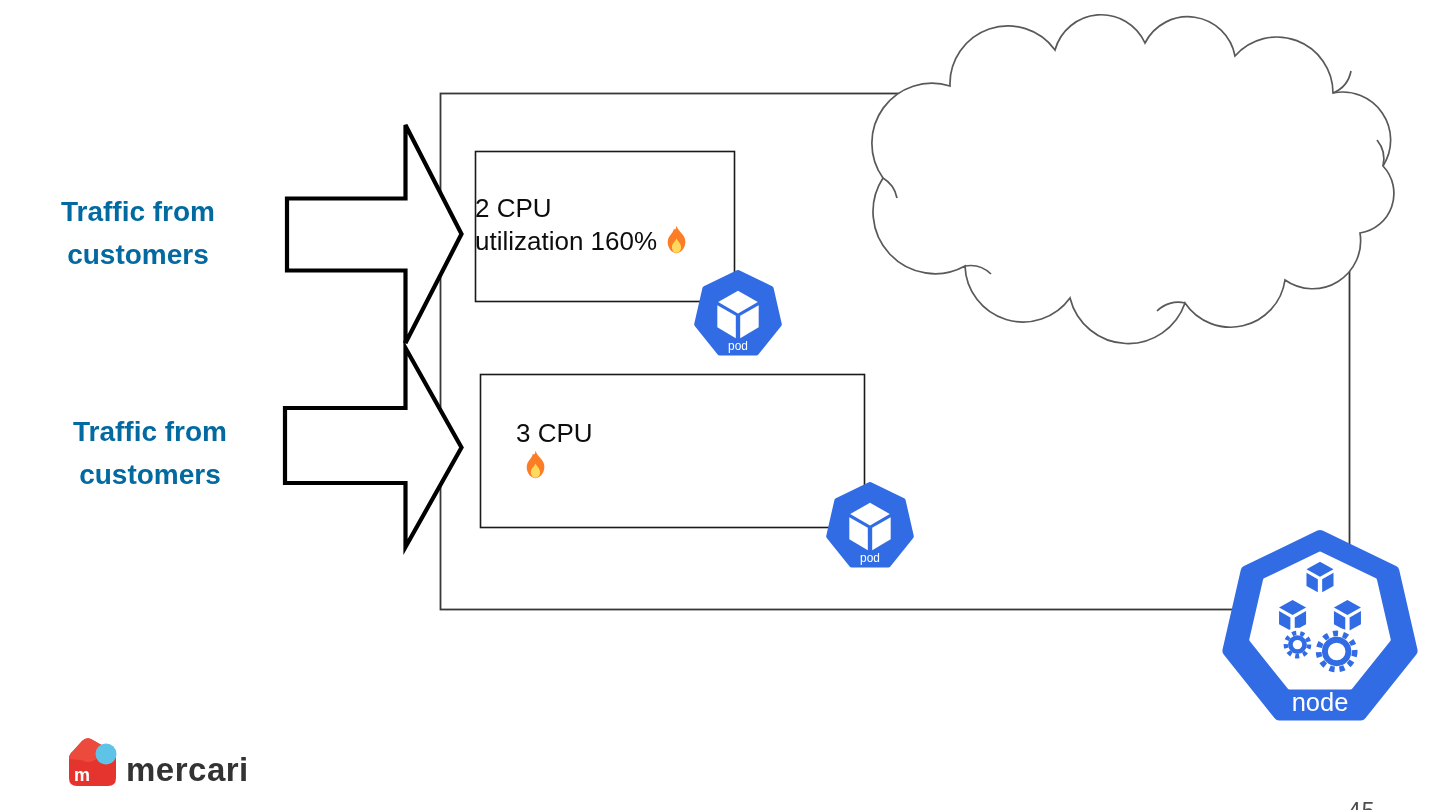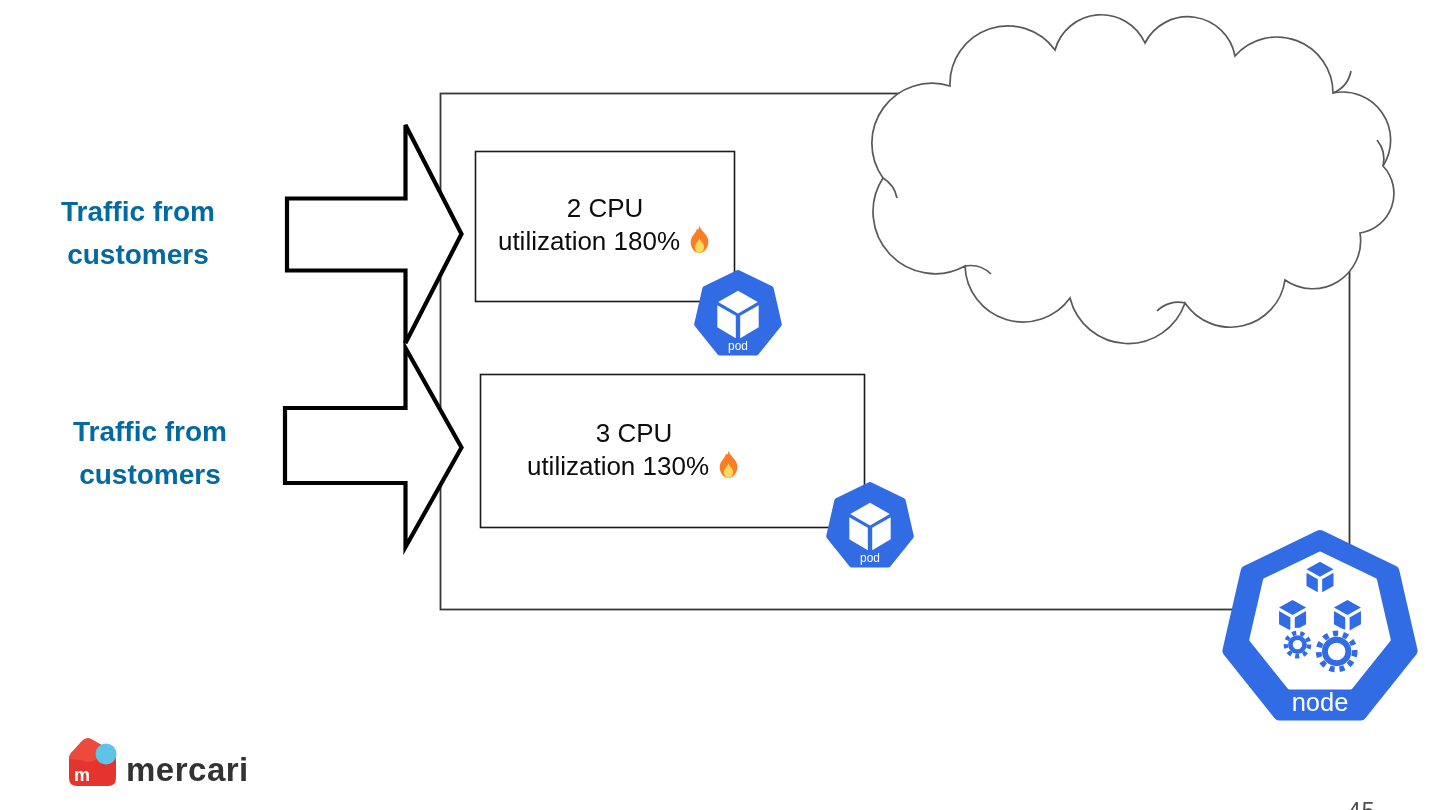--- a/index.html
+++ b/index.html
@@ -7,21 +7,21 @@
     position:relative;width:1440px;height:810px;background:#ffffff;
     overflow:hidden;font-family:"Liberation Sans",sans-serif;color:#0d0d0d;
   }
   .abs{position:absolute;}
   svg{display:block;}
   .lineart{left:0;top:0;}
   .traffic-label{
     width:216px;text-align:center;font-weight:bold;font-size:28px;line-height:43px;color:#0369a1;
   }
   .box-text{
-    text-align:center;font-size:26px;line-height:33px;color:#0d0d0d;
+    text-align:left;font-size:26px;line-height:33px;color:#0d0d0d;
   }
   .box-text .flame{display:inline-block;vertical-align:-4px;margin-left:7px;}
   .cloud-text{
     font-size:26px;line-height:33px;color:#000;
   }
   .page-number{
     font-size:23px;color:#4d4d4d;letter-spacing:1px;margin-top:38px;
   }
   .k8s-label{font-family:"Liberation Sans",sans-serif;}
 </style>
@@ -68,29 +68,29 @@
     <div>Traffic from</div>
     <div>customers</div>
   </div>
   <div class="abs traffic-label" style="left:42px;top:410px;">
     <div>Traffic from</div>
     <div>customers</div>
   </div>
 
   <div class="abs box-text" style="left:475px;top:192px;width:260px;">
     <div>2 CPU</div>
-    <div><span>utilization 180%</span><svg class="flame" width="25" height="29" viewBox="0 0 24 28">
+    <div><span>utilization 160%</span><svg class="flame" width="25" height="29" viewBox="0 0 24 28">
         <path d="M12 .8 C13.4 5.6 18.6 8.2 20.2 13.6 C21.9 19.6 17.6 27.2 12 27.2 C6.4 27.2 2.1 19.8 3.9 13.8 C5.1 9.8 8.7 8 9.5 3.4 C10.3 5 11.4 5.2 12 .8 Z" fill="#FB7D25"></path>
         <path d="M12 13 C13.6 16.4 16.4 17.6 16.4 21.4 C16.4 24.8 14.4 26.8 12 26.8 C9.6 26.8 7.6 24.8 7.6 21.4 C7.6 17.8 10.4 16.6 12 13 Z" fill="#FFD95E"></path>
       </svg></div>
   </div>
 
-  <div class="abs box-text" style="left:480px;top:417px;width:308px;">
+  <div class="abs box-text" style="left:480px;top:417px;width:308px;padding-left:36px;">
     <div>3 CPU</div>
-    <div><span>utilization 130%</span><svg class="flame" width="25" height="29" viewBox="0 0 24 28">
+    <div><svg class="flame" width="25" height="29" viewBox="0 0 24 28">
         <path d="M12 .8 C13.4 5.6 18.6 8.2 20.2 13.6 C21.9 19.6 17.6 27.2 12 27.2 C6.4 27.2 2.1 19.8 3.9 13.8 C5.1 9.8 8.7 8 9.5 3.4 C10.3 5 11.4 5.2 12 .8 Z" fill="#FB7D25"></path>
         <path d="M12 13 C13.6 16.4 16.4 17.6 16.4 21.4 C16.4 24.8 14.4 26.8 12 26.8 C9.6 26.8 7.6 24.8 7.6 21.4 C7.6 17.8 10.4 16.6 12 13 Z" fill="#FFD95E"></path>
       </svg></div>
   </div>
 
 
   <svg class="abs" style="left:694px;top:269px;" width="88" height="90" viewBox="0 0 100 102">
     <polygon points="50,4 87.5,22.1 96.8,62.7 70.8,95.2 29.2,95.2 3.2,62.7 12.5,22.1" fill="#326CE5" stroke="#326CE5" stroke-width="6" stroke-linejoin="round"></polygon>
     <polygon points="50,24.5 72.5,37.5 50,50.5 27.5,37.5" fill="#ffffff"></polygon>
     <polygon points="26.5,41 47.5,53 47.5,78.5 26.5,66" fill="#ffffff"></polygon>

